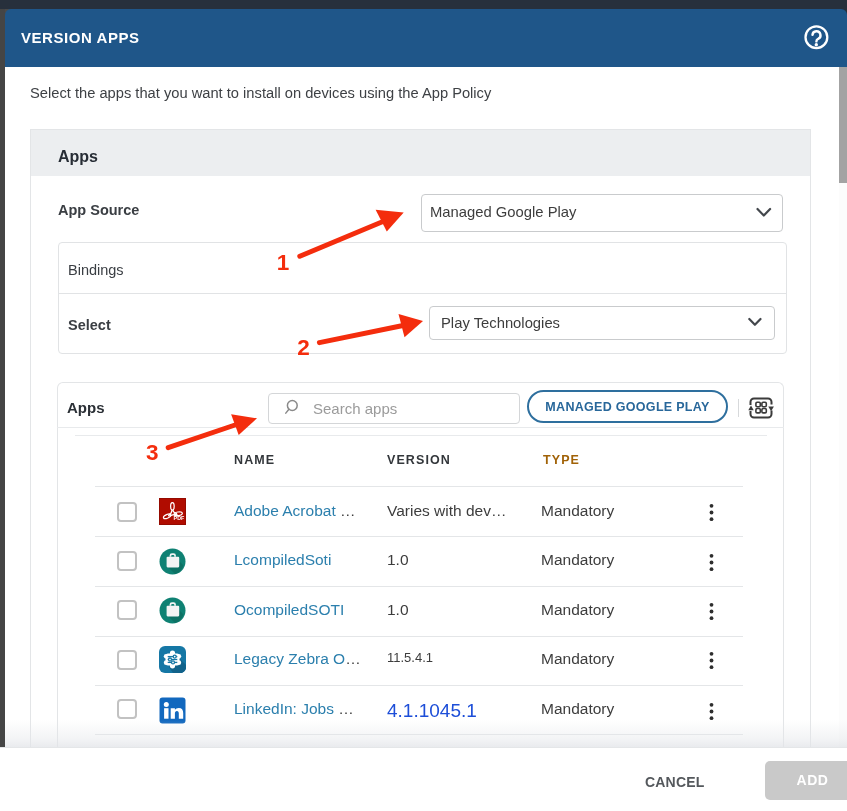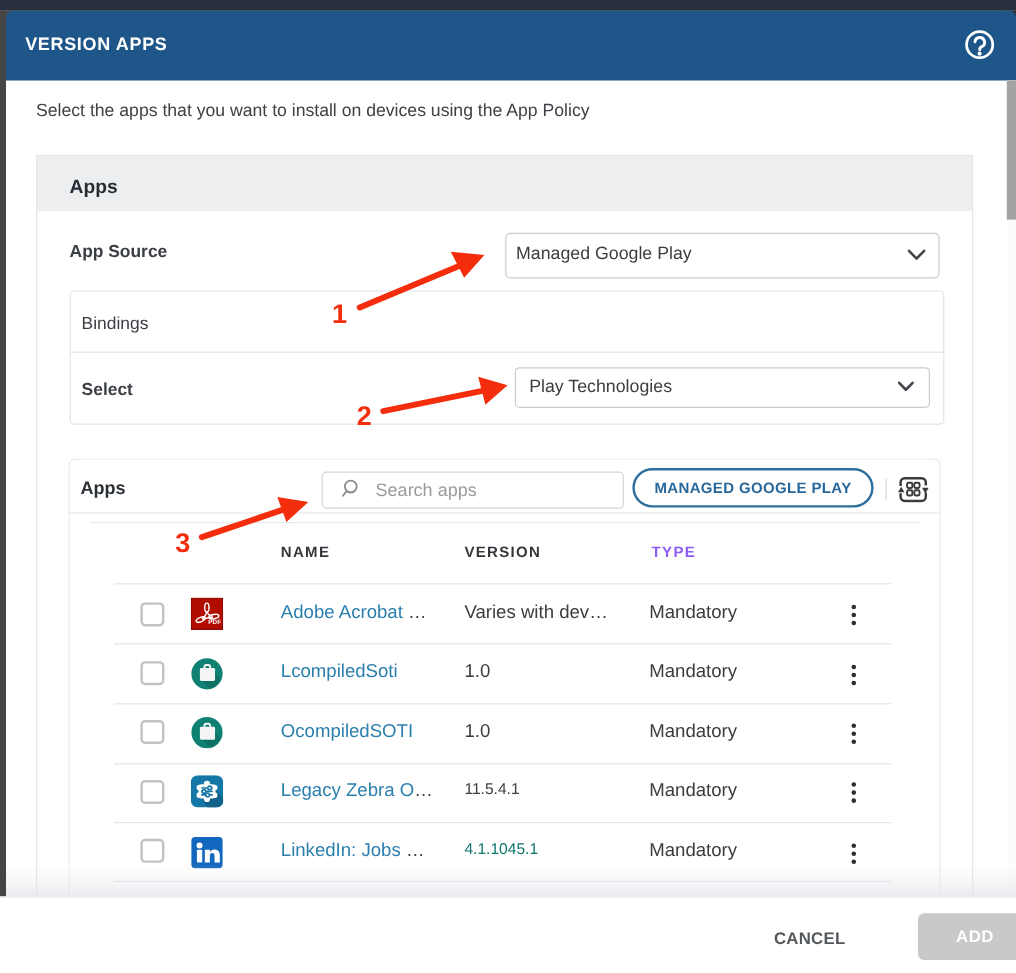--- a/index.html
+++ b/index.html
@@ -72,21 +72,21 @@
     <rect x="7.9" y="11.5" width="4.4" height="4.4" rx="1.2"></rect>
     <rect x="13.9" y="11.5" width="4.4" height="4.4" rx="1.2"></rect>
   </g>
   <polygon points="0.3,13.2 3,8.6 5.7,13.2" fill="#3b3b3b"></polygon>
   <polygon points="20.3,9.5 25.9,9.5 23.1,14.2" fill="#3b3b3b"></polygon>
 </svg>
 
 <div class="abs" style="left:75px;top:435px;width:692px;height:1px;background:#e8eaec;"></div>
 <div class="abs" style="left:234px;top:453px;height:15px;line-height:15px;font-size:12.5px;font-weight:bold;color:#33373b;letter-spacing:1.1px;">NAME</div>
 <div class="abs" style="left:387px;top:453px;height:15px;line-height:15px;font-size:12.5px;font-weight:bold;color:#33373b;letter-spacing:1.1px;">VERSION</div>
-<div class="abs" style="left:543px;top:453px;height:15px;line-height:15px;font-size:12.5px;font-weight:bold;color:#8b5cf6;letter-spacing:1.1px;">TYPE</div>
+<div class="abs" style="left:543px;top:453px;height:15px;line-height:15px;font-size:12.5px;font-weight:bold;color:#a16207;letter-spacing:1.1px;">TYPE</div>
 <div class="abs" style="left:95px;top:486px;width:648px;height:1px;background:#e4e6e8;"></div>
 
 <div class="abs" style="left:117px;top:502px;width:20px;height:20px;border:2px solid #c2c2c2;border-radius:4px;background:#fff;"></div>
 <svg class="abs" style="left:159px;top:498px;" width="27" height="27" viewBox="0 0 27 27">
   <rect x="0.5" y="0.5" width="26" height="26" fill="#b00c00" stroke="#950a00" stroke-width="1"></rect>
   <g fill="none" stroke="#fff" stroke-width="1.2">
     <ellipse cx="13.4" cy="8.3" rx="1.8" ry="3.7"></ellipse>
     <ellipse cx="8.2" cy="18.3" rx="4" ry="1.8" transform="rotate(-24 8.2 18.3)"></ellipse>
     <ellipse cx="19.2" cy="15.8" rx="4.2" ry="1.8" transform="rotate(-10 19.2 15.8)"></ellipse>
     <path d="M13.1,11.9 C12.8,14.4 11.2,16.6 9.2,17.8"></path>
@@ -174,21 +174,21 @@
 <div class="abs" style="left:117px;top:699px;width:20px;height:20px;border:2px solid #c2c2c2;border-radius:4px;background:#fff;"></div>
 <svg class="abs" style="left:159px;top:697px;" width="27" height="27" viewBox="0 0 27 27">
   <rect x="0.5" y="0.5" width="26" height="26" rx="3" fill="#1268be"></rect>
   <g fill="#fff">
     <circle cx="7.3" cy="7.6" r="2.5"></circle>
     <rect x="5.1" y="11.2" width="4.4" height="10.5"></rect>
     <path d="M11.7,11.2 h4.2 v1.6 c0.7,-1 2,-1.9 3.9,-1.9 c3,0 4.4,1.9 4.4,5 v5.8 h-4.4 v-5.2 c0,-1.5 -0.5,-2.6 -1.9,-2.6 c-1.3,0 -2,0.9 -2,2.6 v5.2 h-4.2 Z"></path>
   </g>
 </svg>
 <div class="abs" style="left:234px;top:700px;font-size:15.5px;color:#2b7fad;">LinkedIn: Jobs <span style="color:#3d3d3d;">…</span></div>
-<div class="abs" style="left:387px;top:700px;font-size:13px;color:#0f766e;">4.1.1045.1</div>
+<div class="abs" style="left:387px;top:700px;font-size:19px;color:#1d4ed8;">4.1.1045.1</div>
 <div class="abs" style="left:541px;top:700px;font-size:15.5px;color:#3d3d3d;">Mandatory</div>
 <svg class="abs" style="left:705px;top:698px;" width="13" height="27" viewBox="0 0 13 27">
   <circle cx="6.5" cy="6.8" r="1.9" fill="#2e2e2e"></circle>
     <circle cx="6.5" cy="13.5" r="1.9" fill="#2e2e2e"></circle>
     <circle cx="6.5" cy="20.2" r="1.9" fill="#2e2e2e"></circle>
 </svg>
 <div class="abs" style="left:95px;top:734px;width:648px;height:1px;background:#e4e6e8;"></div>
 
 <div class="abs" style="left:0px;top:747px;width:847px;height:64px;background:#fff;border-top:1px solid #e4e6e8;"></div>
 <div class="abs" style="left:645px;top:770px;height:24px;line-height:24px;font-size:14px;font-weight:bold;color:#54585c;letter-spacing:0.2px;">CANCEL</div>

